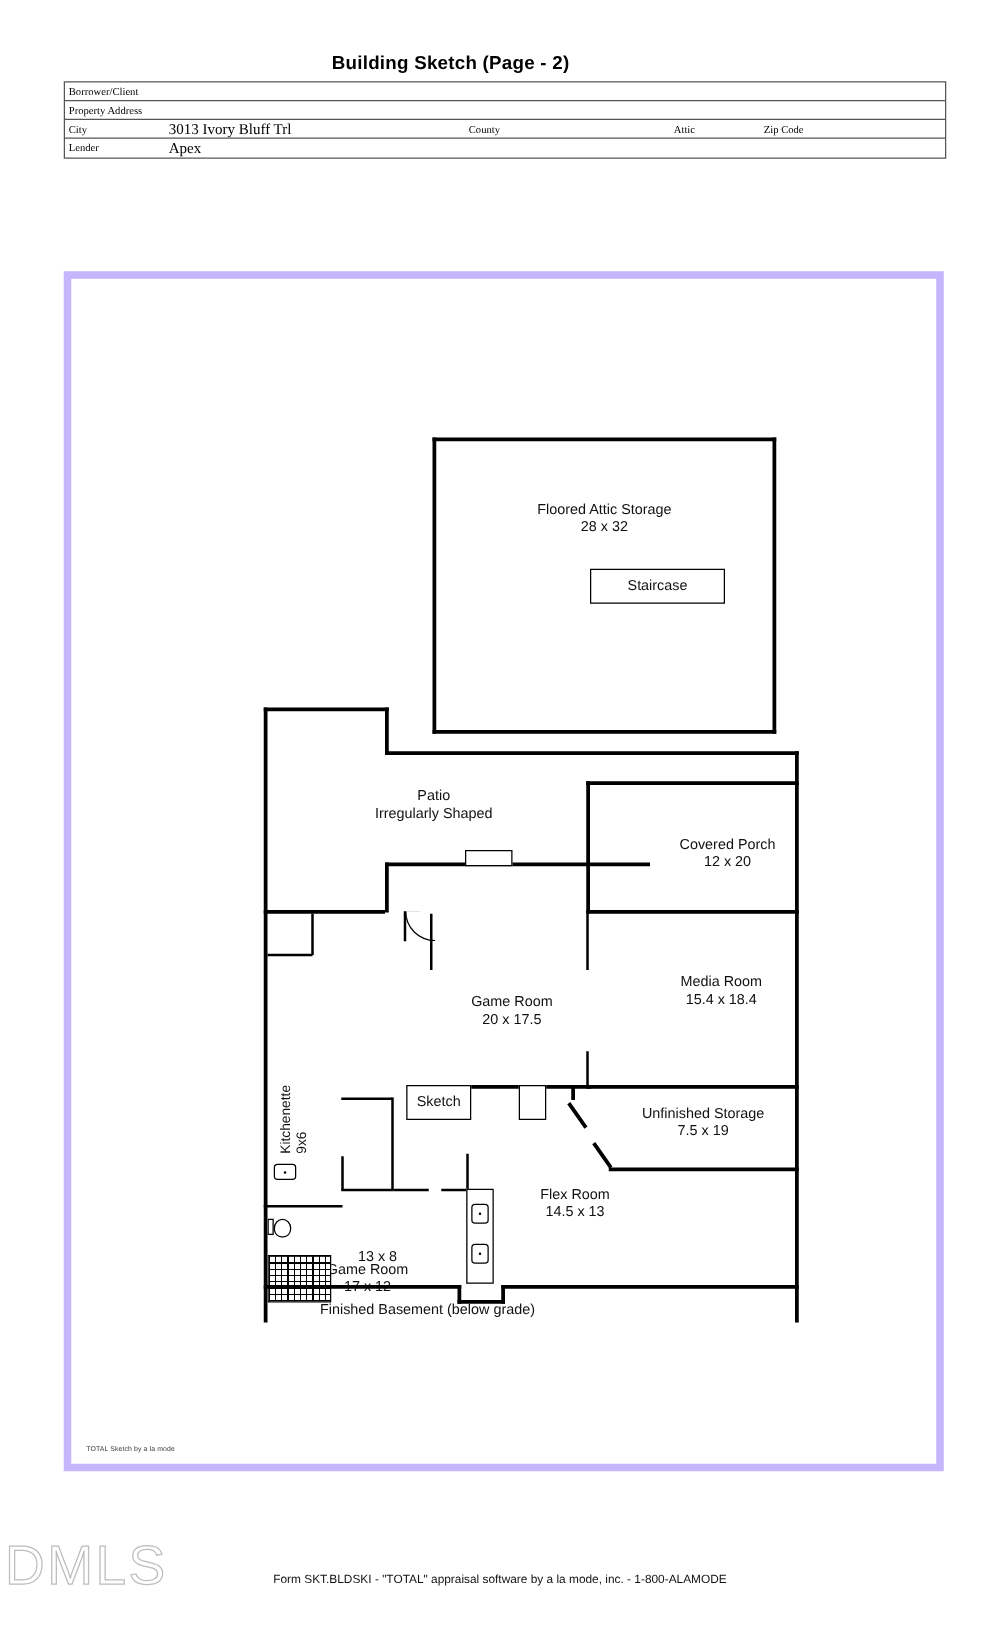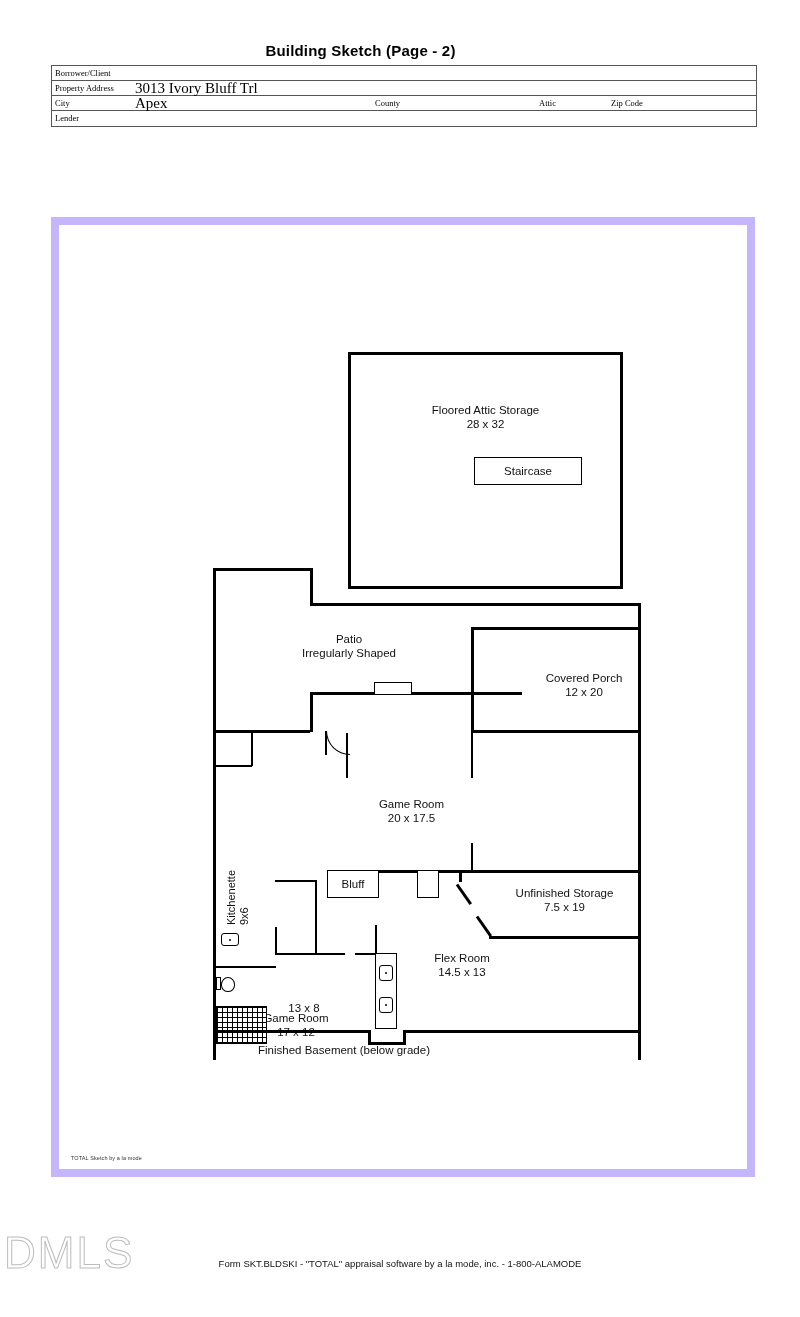--- a/index.html
+++ b/index.html
@@ -48,35 +48,35 @@
   #info-table .row.last { border-bottom: none; text-align: center; }
   #info-table .lbl {
     position: absolute;
     top: 2px;
     font-size: 8.5px;
     line-height: 10px;
     white-space: nowrap;
   }
   #info-table .val {
     position: absolute;
-    top: 2px;
-    font-size: 15px;
+    top: 17px;
+    font-size: 12px;
     line-height: 11px;
     white-space: nowrap;
     text-align: center;
   }
 
   
   #sketch-frame {
     position: absolute;
     left: 51px;
     top: 217px;
     width: 704px;
     height: 960px;
-    border: 8px solid #c4b5fd;
+    border: 6px solid #c4b5fd;
     box-sizing: border-box;
     background: #fff;
   }
   #sketch-credit {
     position: absolute;
     left: 12px;
     bottom: 8px;
     font-size: 5.5px;
     color: #333;
     letter-spacing: 0.1px;
@@ -296,38 +296,40 @@
     <div class="lbl-c" style="left:177px; top:786px; width:120px;">Game Room
 17 x 12</div>
 
     <div class="lbl-c" style="left:285px; top:572px; width:135px;">Game Room
 20 x 17.5</div>
 
     <div class="thin" style="left:412px; top:508px; width:1.5px; height:45px;"></div>
 
     <div class="thin" style="left:412px; top:618px; width:1.5px; height:30px;"></div>
 
+    <div class="lbl-c" style="left:440px; top:556px; width:160px;">Media Room
+15.4 x 18.4</div>
 
     <div class="wall" style="left:414px; top:645px; width:168px; height:3px;"></div>
 
     <div class="wall" style="left:400px; top:645px; width:16px; height:3px;"></div>
     <div class="wall" style="left:400px; top:645px; width:3px; height:12px;"></div>
 
     <div class="diag" style="left:398px; top:658px; width:24px; height:3px; transform: rotate(55deg);"></div>
 
     <div class="diag" style="left:418px; top:690px; width:24px; height:3px; transform: rotate(55deg);"></div>
 
     <div class="wall" style="left:430px; top:711px; width:152px; height:3px;"></div>
 
     <div class="lbl-c" style="left:418px; top:661px; width:175px;">Unfinished Storage
 7.5 x 19</div>
 
     <div class="wall" style="left:268px; top:645px; width:135px; height:3px;"></div>
     <div class="box-thin" style="left:268px; top:645px; width:52px; height:28px;"></div>
-    <div class="lbl-box" style="left:268px; top:645px; width:52px; height:28px;">Bluff</div>
+    <div class="lbl-box" style="left:268px; top:645px; width:52px; height:28px;">Sketch</div>
 
     <div class="box-thin" style="left:358px; top:645px; width:22px; height:28px;"></div>
 
     <div class="lbl-rot" style="left:166px; top:700px;">Kitchenette
 9x6</div>
 
     <div class="thin" style="left:256px; top:655px; width:1.5px; height:74px;"></div>
     <div class="thin" style="left:216px; top:655px; width:41px; height:1.5px;"></div>
     <div class="thin" style="left:216px; top:728px; width:42px; height:1.5px;"></div>
     <div class="thin" style="left:216px; top:702px; width:1.5px; height:27px;"></div>

